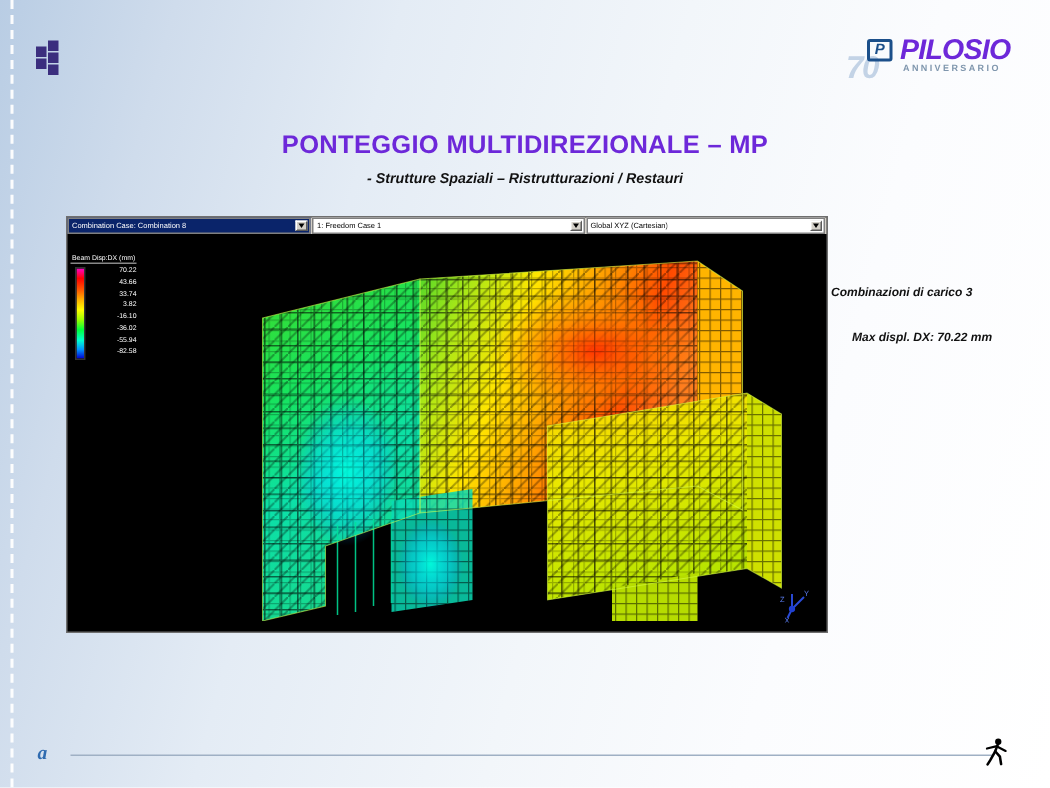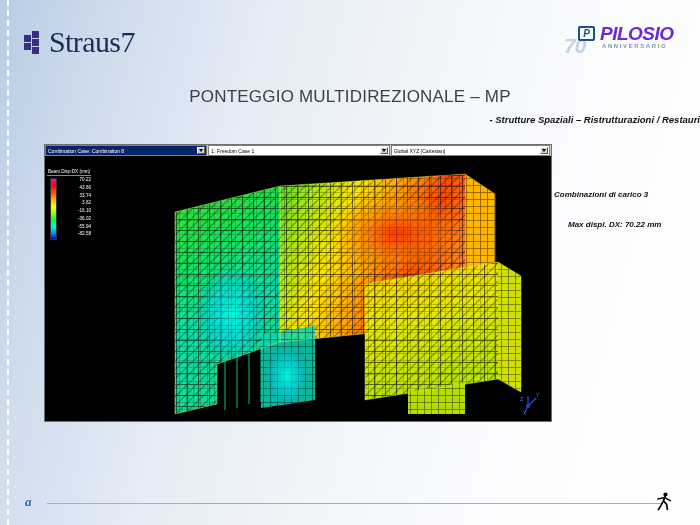--- a/index.html
+++ b/index.html
@@ -41,24 +41,24 @@
     color:#6d28d9; letter-spacing:-0.5px; line-height:19px;
   }
   .pil-sub{
     position:absolute; left:44px; top:19px; font-size:6px; font-weight:700; letter-spacing:1.6px;
     color:#7f96ad;
   }
 
   
   .slide-title{
     position:absolute; left:0; right:0; top:87px; text-align:center;
-    font-size:17px; font-weight:400; color:#404040; letter-spacing:.2px;
+    font-size:17px; font-weight:700; color:#6d28d9; letter-spacing:.2px;
   }
   .slide-sub{
-    position:absolute; left:0; right:0; top:114px; text-align:right;
+    position:absolute; left:0; right:0; top:114px; text-align:center;
     font-size:9.5px; font-style:italic; font-weight:700; color:#111;
   }
 
   
   .app-window{
     position:absolute; left:44px; top:144px; width:508px; height:278px;
     background:#000; border:1px solid #6f6f6f;
   }
   .toolbar{
     position:absolute; left:0; top:0; width:100%; height:11px;
@@ -142,21 +142,20 @@
 <div class="left-rail"></div>
 
 <div class="straus-logo">
   <span class="s7-blocks">
     <i style="left:0px;top:4px;width:7px;height:7px;"></i>
     <i style="left:8px;top:0px;width:7px;height:7px;"></i>
     <i style="left:0px;top:12px;width:7px;height:7px;"></i>
     <i style="left:8px;top:8px;width:7px;height:7px;"></i>
     <i style="left:8px;top:16px;width:7px;height:7px;"></i>
   </span>
-  <span class="s7-wordmark">Straus7</span>
 </div>
 
 <div class="pilosio">
   <span class="pil-50">70</span>
   <span class="pil-mark">P</span>
   <span class="pil-name">PILOSIO</span>
   <span class="pil-sub">ANNIVERSARIO</span>
 </div>
 
 <div class="slide-title">PONTEGGIO MULTIDIREZIONALE – MP</div>

